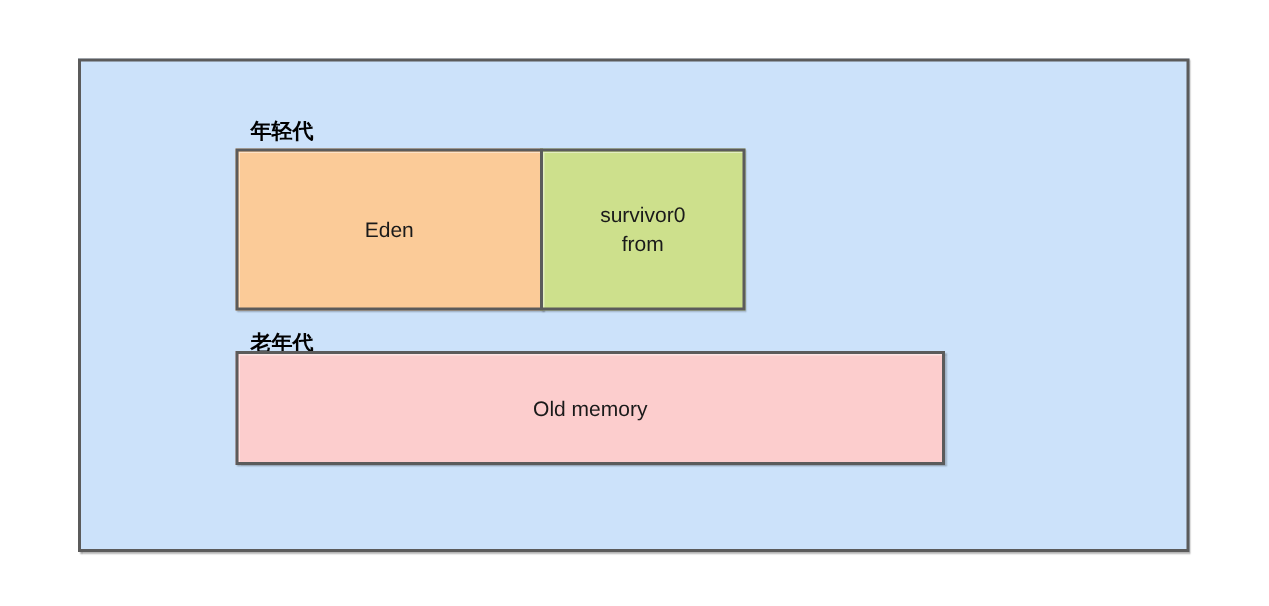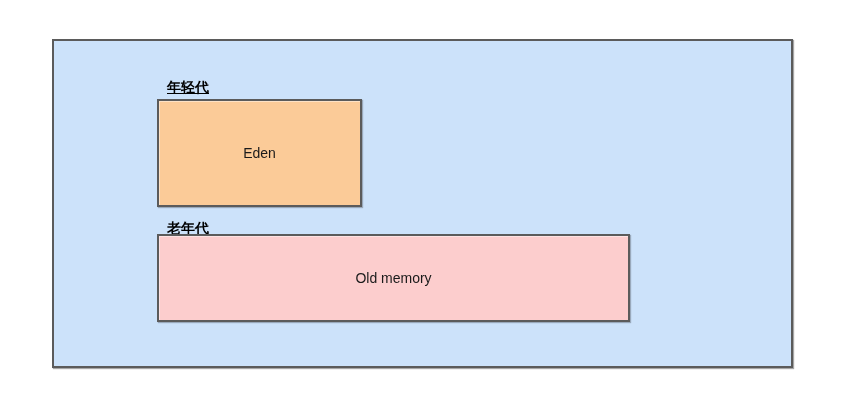--- a/index.html
+++ b/index.html
@@ -35,21 +35,20 @@
     box-shadow: 1px 1px 1px rgba(0,0,0,0.35);
   }
   .gen-label {
     position: absolute;
     left: 113px;
     font-size: 14px;
     font-weight: bold;
     color: var(--label-text);
     line-height: 15px;
     white-space: nowrap;
-    text-decoration: underline;
   }
   .gen-label.young { top: 39px; }
   .gen-label.old   { top: 180px; }
   .young-row {
     position: absolute;
     left: 103px;
     top: 58px;
     width: 473px;
     height: 108px;
     display: flex;
@@ -73,36 +72,40 @@
   .survivor {
     width: 137px;
     margin-left: -2px;
     background: var(--survivor-fill);
   }
   .old-box {
     position: absolute;
     left: 103px;
     top: 193px;
     width: 473px;
-    height: 88px;
+    height: 76px;
     background: var(--old-fill);
   }
 </style>
 </head>
 <body>
 
 <div class="canvas">
   <div class="heap">
 
     <div class="gen-label young">年轻代</div>
 
     <div class="young-row">
       <div class="mem-box eden">
         <span>Eden</span>
       </div>
+      <div class="mem-box survivor">
+        <span>survivor0</span>
+        <span>from</span>
+      </div>
     </div>
 
     <div class="gen-label old">老年代</div>
 
     <div class="mem-box old-box">
       <span>Old memory</span>
     </div>
 
   </div>
 </div>

